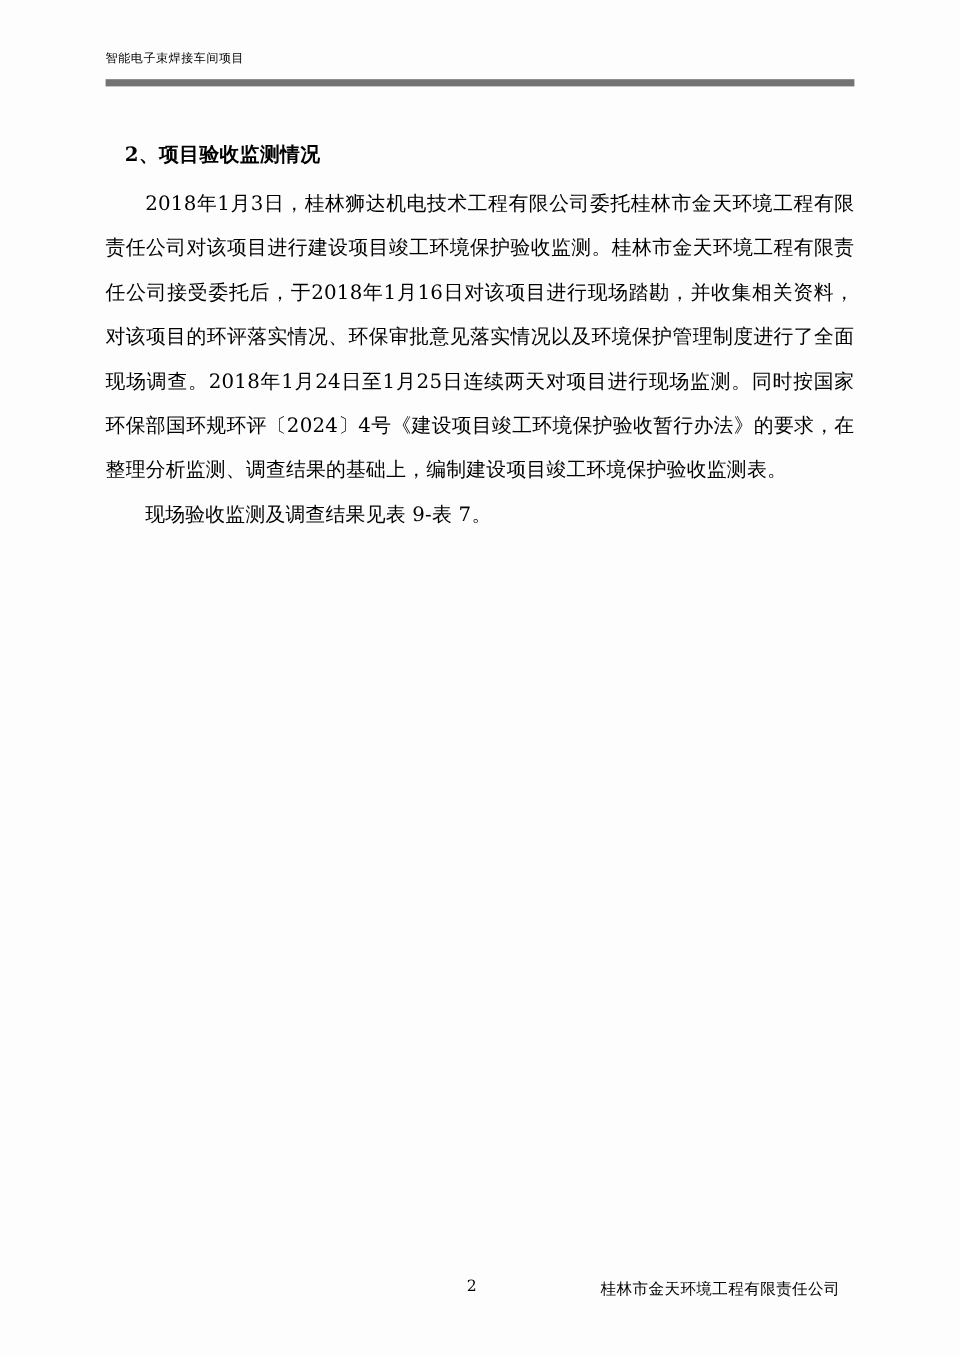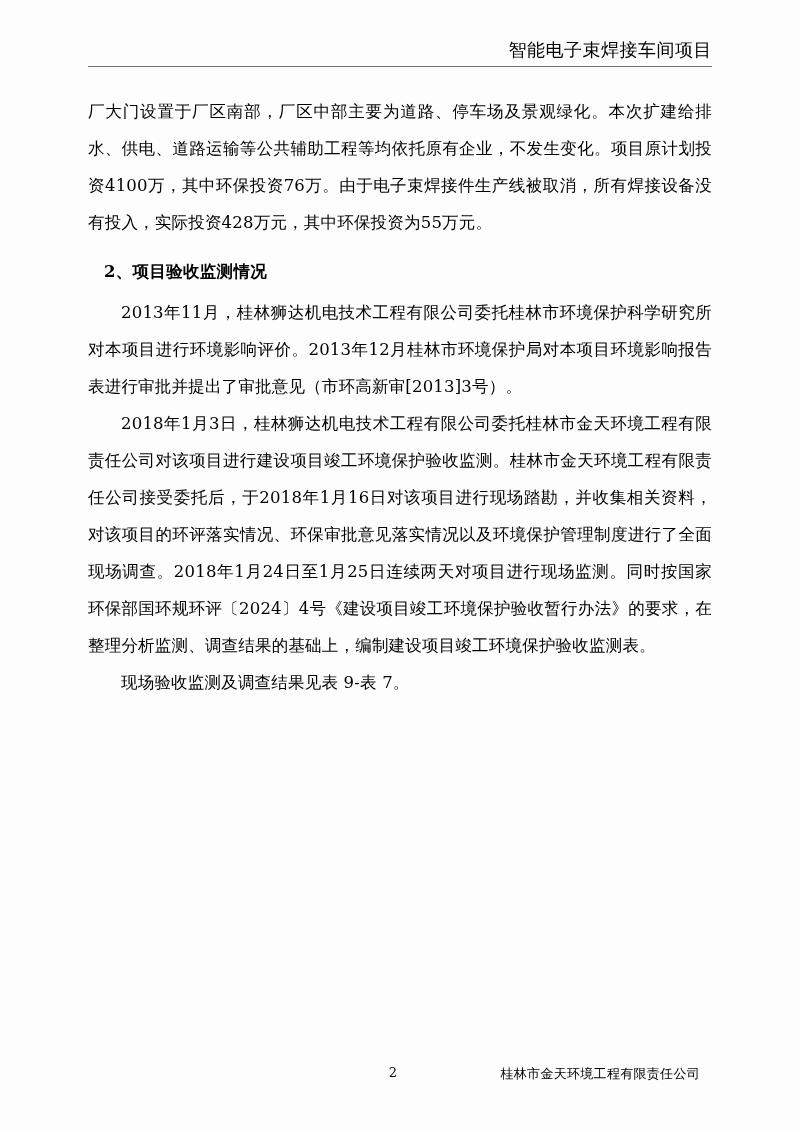--- a/index.html
+++ b/index.html
@@ -25,26 +25,26 @@
   }
   .page-inner {
     position: absolute;
     left: 88px;
     top: 40px;
     width: 624px;
     height: 1050px;
   }
   
   .header {
-    text-align: right;
-    font-size: 18px;
+    text-align: left;
+    font-size: 10px;
     line-height: 20px;
     letter-spacing: 0.5px;
     padding-bottom: 6px;
-    border-bottom: 1px solid #737373;
+    border-bottom: 6px solid #737373;
     margin-bottom: 26px;
     font-family: "DejaVu Serif", "Liberation Serif", serif;
   }
   
   .para {
     font-size: 16.5px;
     line-height: 37px;
     text-align: justify;
     text-justify: inter-ideograph;
     letter-spacing: 0.2px;
@@ -86,27 +86,25 @@
   }
 </style>
 </head>
 <body>
 
 <div class="page">
   <div class="page-inner">
 
     <div class="header">智能电子束焊接车间项目</div>
 
-    <p class="para">厂大门设置于厂区南部，厂区中部主要为道路、停车场及景观绿化。本次扩建给排水、供电、道路运输等公共辅助工程等均依托原有企业，不发生变化。项目原计划投资4100万，其中环保投资76万。由于电子束焊接件生产线被取消，所有焊接设备没有投入，实际投资428万元，其中环保投资为55万元。</p>
 
     <div class="gap-small"></div>
 
     <h2 class="section-title">2、项目验收监测情况</h2>
 
-    <p class="para indent">2013年11月，桂林狮达机电技术工程有限公司委托桂林市环境保护科学研究所对本项目进行环境影响评价。2013年12月桂林市环境保护局对本项目环境影响报告表进行审批并提出了审批意见（市环高新审[2013]3号）。</p>
 
     <p class="para indent">2018年1月3日，桂林狮达机电技术工程有限公司委托桂林市金天环境工程有限责任公司对该项目进行建设项目竣工环境保护验收监测。桂林市金天环境工程有限责任公司接受委托后，于2018年1月16日对该项目进行现场踏勘，并收集相关资料，对该项目的环评落实情况、环保审批意见落实情况以及环境保护管理制度进行了全面现场调查。2018年1月24日至1月25日连续两天对项目进行现场监测。同时按国家环保部国环规环评〔2024〕4号《建设项目竣工环境保护验收暂行办法》的要求，在整理分析监测、调查结果的基础上，编制建设项目竣工环境保护验收监测表。</p>
 
     <p class="para indent">现场验收监测及调查结果见表 9-表 7。</p>
 
   </div>
 
   <div class="footer">
     <span class="page-num">2</span>
     <span class="company">桂林市金天环境工程有限责任公司</span>

